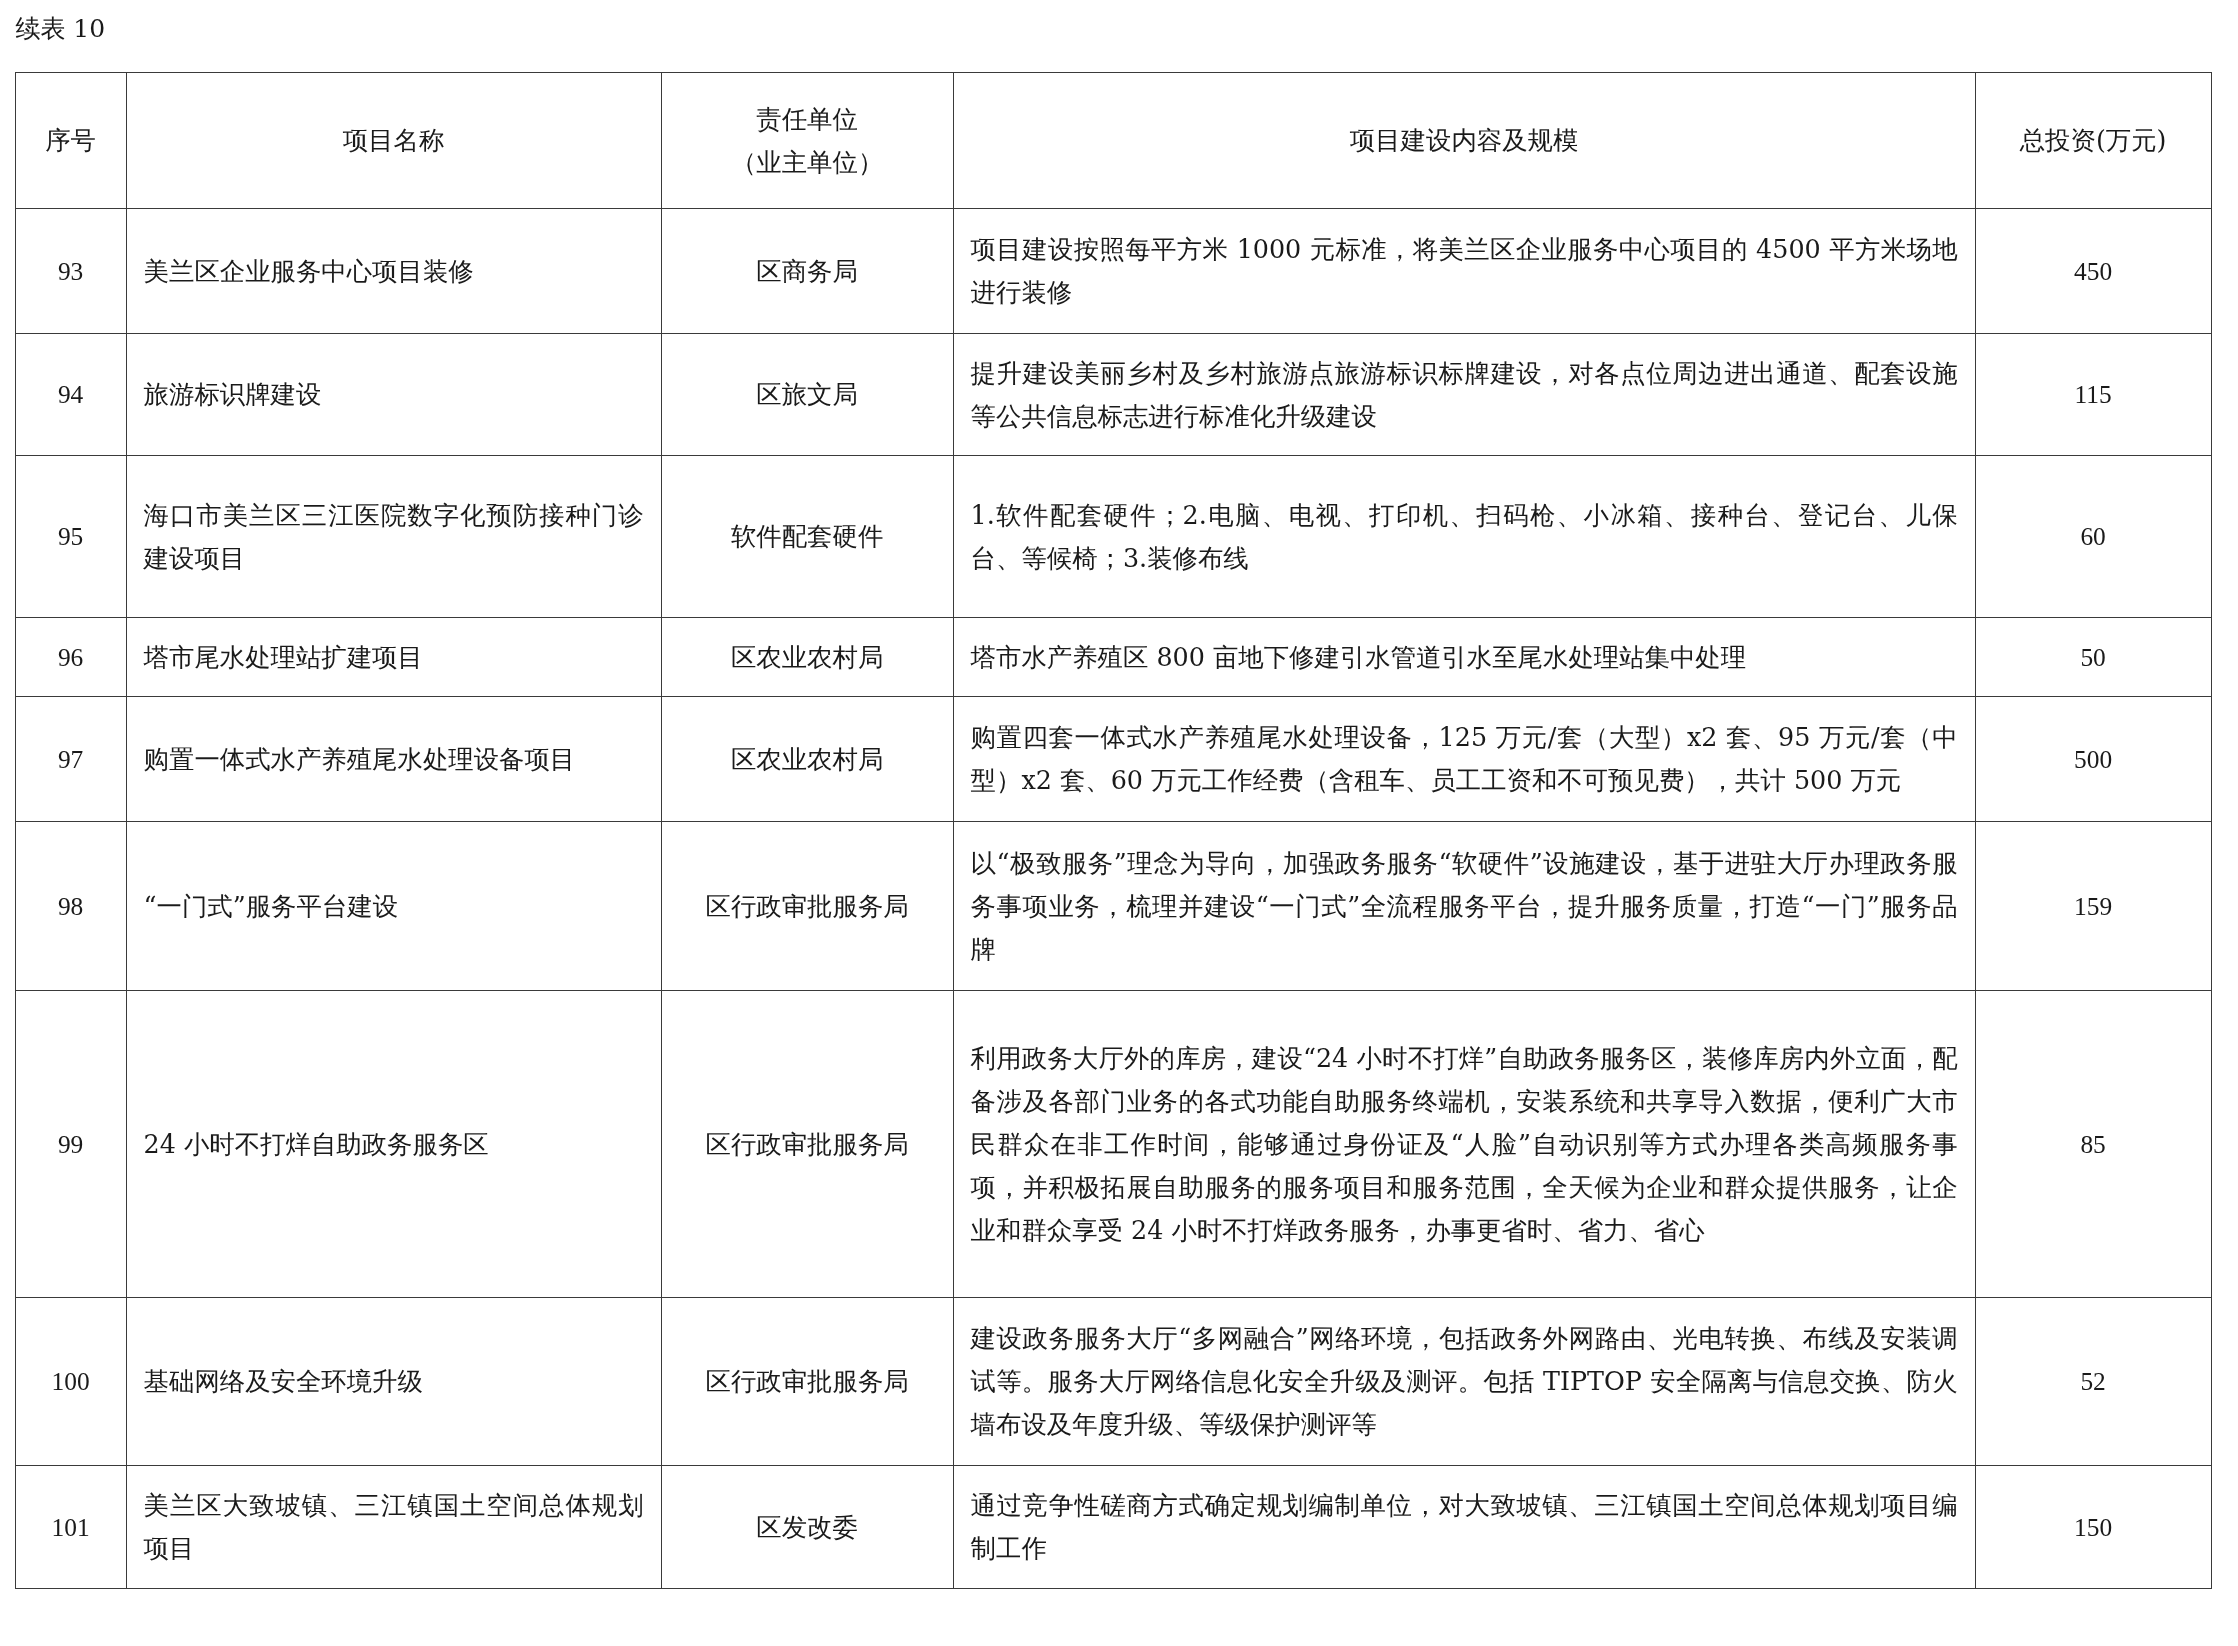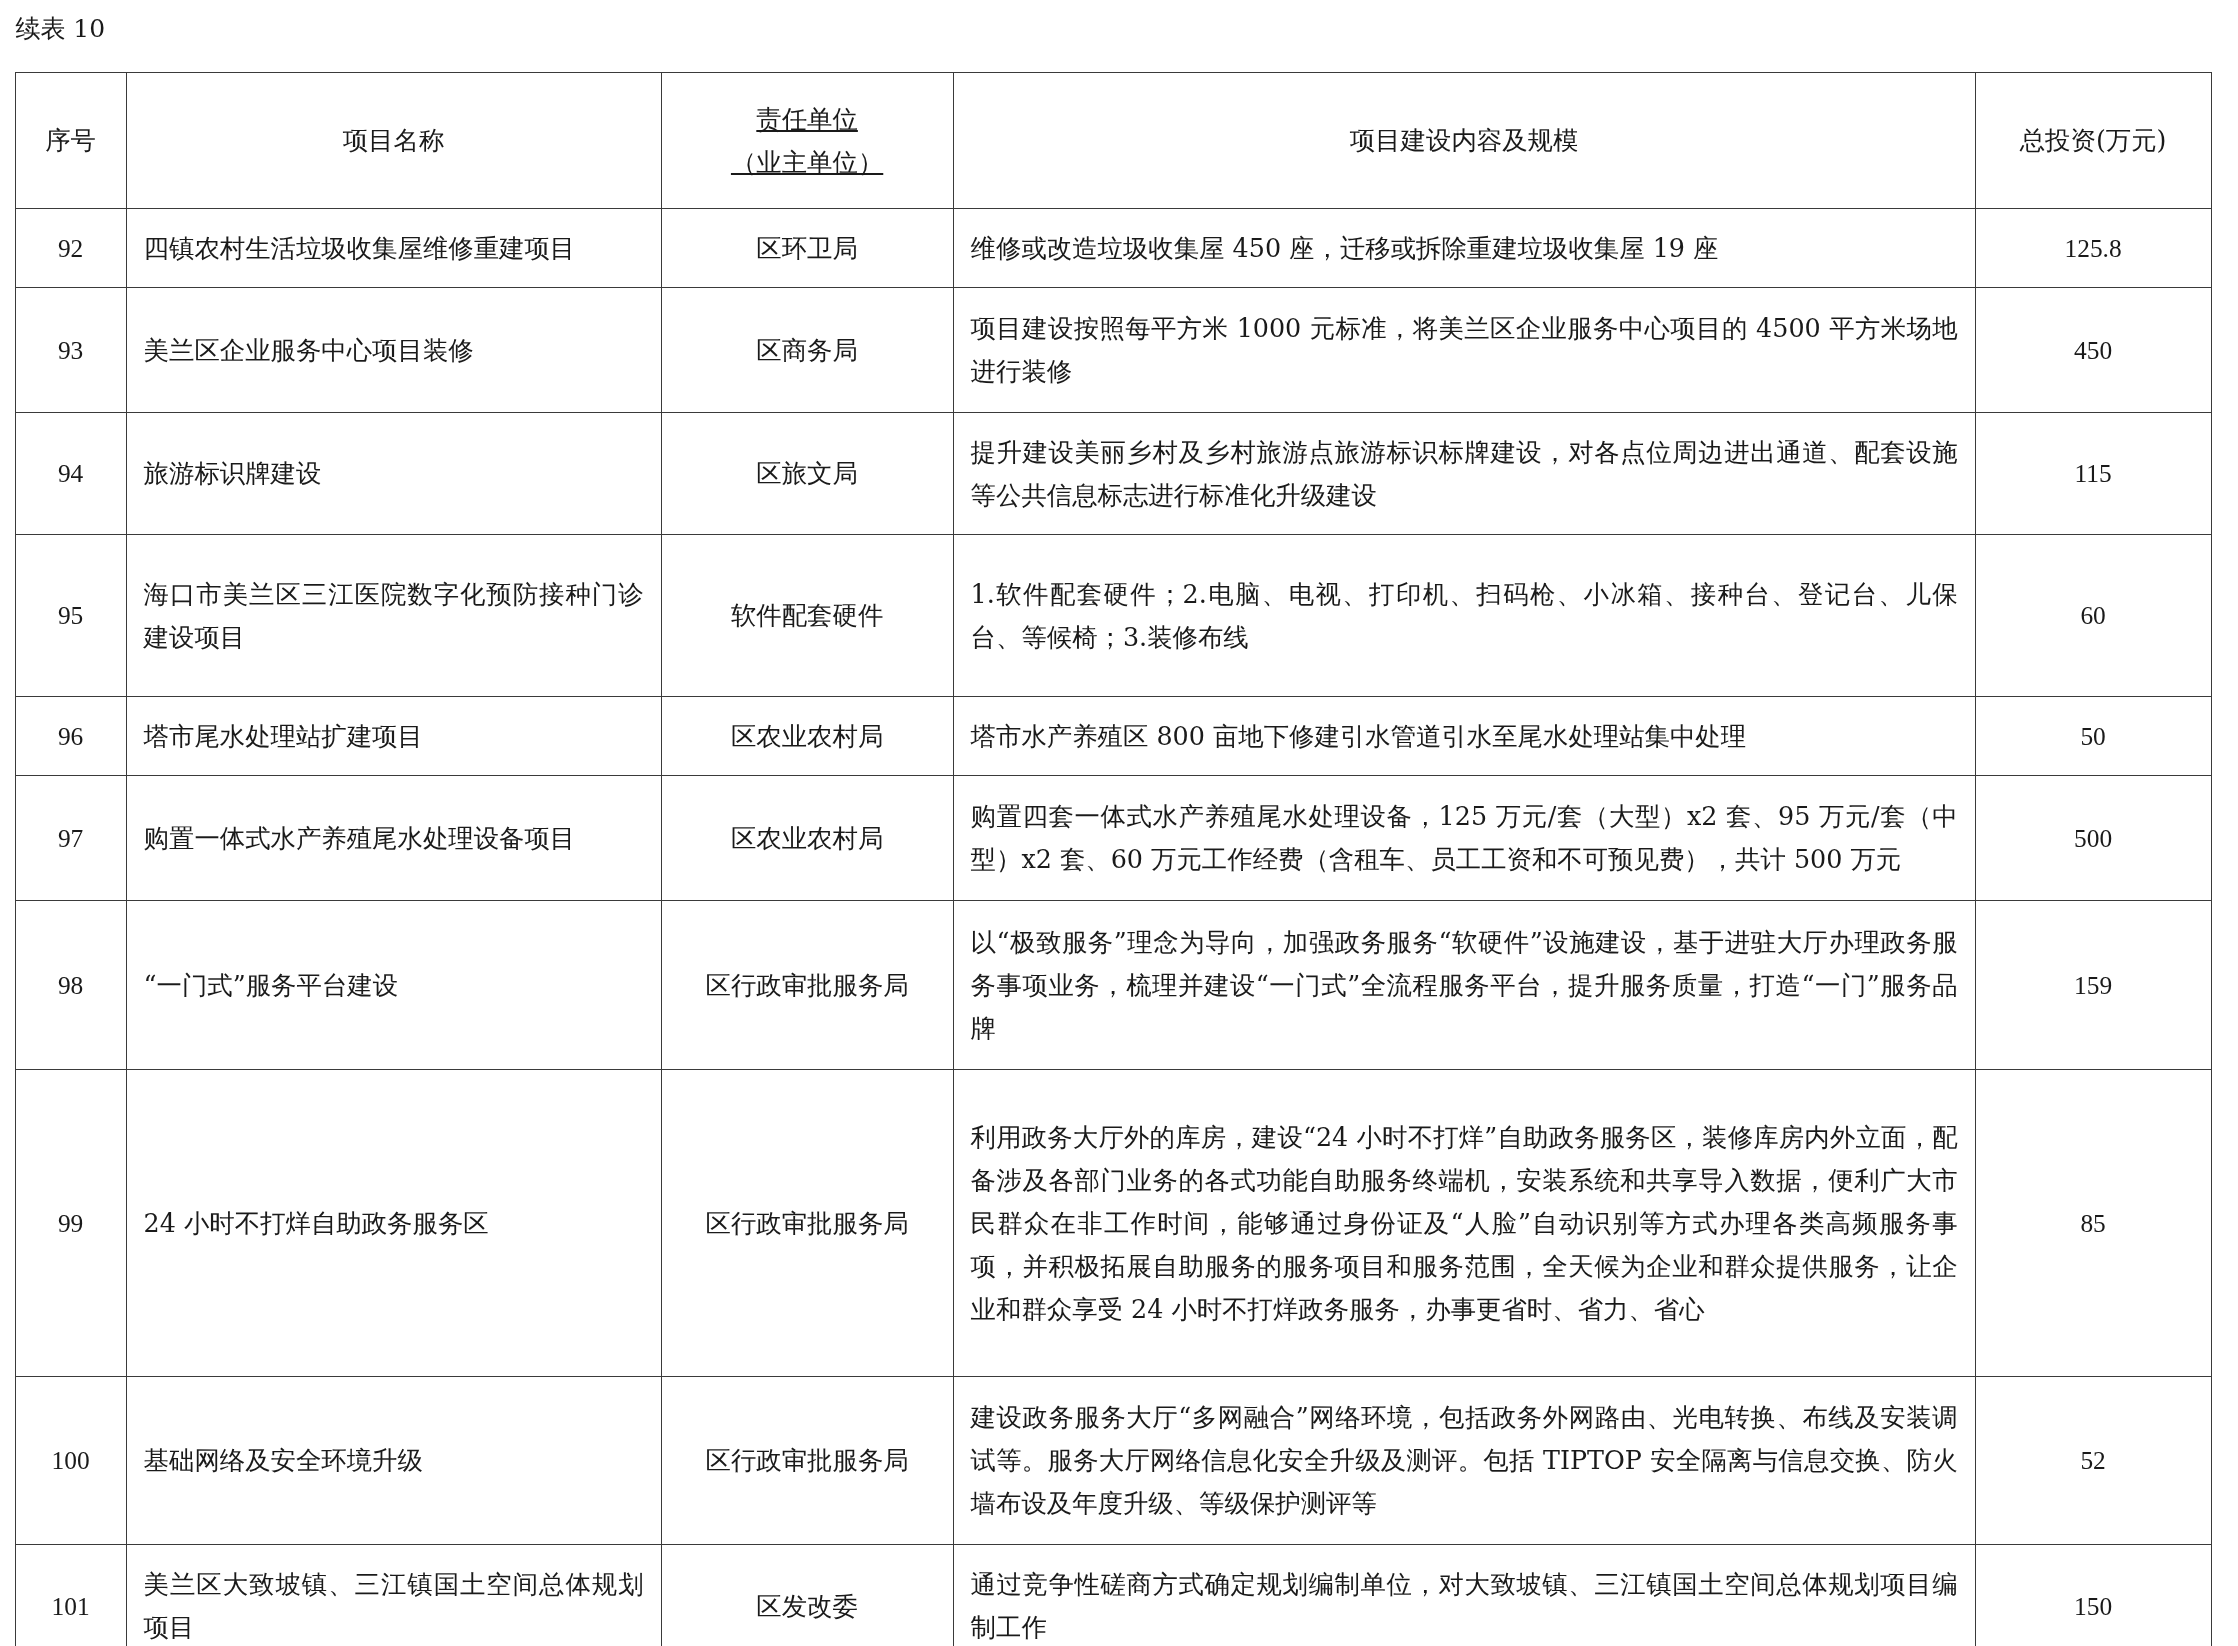--- a/index.html
+++ b/index.html
@@ -10,21 +10,21 @@
   table.main td, table.main th { border: 1.5px solid #3a3a3a; padding: 0 17px; font-weight: normal; font-size: 25.4px; line-height: 43px; vertical-align: middle; }
   table.main th { text-align: center; }
   col.c-seq { width: 111px; }
   col.c-name { width: 535px; }
   col.c-unit { width: 292px; }
   col.c-content { width: 1022px; }
   col.c-invest { width: 236px; }
   td.seq, td.unit, td.invest { text-align: center; }
   td.name, td.content { text-align: justify; }
   td.seq, td.invest { font-family: "Liberation Serif", "DejaVu Serif", serif; font-size: 28px; }
-  .hdr-line { display: block; text-decoration: underline; }
+  .hdr-line { display: block; }
   tr.hdr { height: 136px; }
 </style>
 </head>
 <body>
 
 <div class="caption">续表 10</div>
 
 <table class="main">
   <colgroup>
     <col class="c-seq">
@@ -39,27 +39,20 @@
       <th>项目名称</th>
       <th>
         <span class="hdr-line">责任单位</span>
         <span class="hdr-line">（业主单位）</span>
       </th>
       <th>项目建设内容及规模</th>
       <th>总投资(万元)</th>
     </tr>
   </thead>
   <tbody>
-    <tr style="height:79px">
-      <td class="seq">92</td>
-      <td class="name">四镇农村生活垃圾收集屋维修重建项目</td>
-      <td class="unit">区环卫局</td>
-      <td class="content">维修或改造垃圾收集屋 450 座，迁移或拆除重建垃圾收集屋 19 座</td>
-      <td class="invest">125.8</td>
-    </tr>
     <tr style="height:125px">
       <td class="seq">93</td>
       <td class="name">美兰区企业服务中心项目装修</td>
       <td class="unit">区商务局</td>
       <td class="content">项目建设按照每平方米 1000 元标准，将美兰区企业服务中心项目的 4500 平方米场地进行装修</td>
       <td class="invest">450</td>
     </tr>
     <tr style="height:122px">
       <td class="seq">94</td>
       <td class="name">旅游标识牌建设</td>

